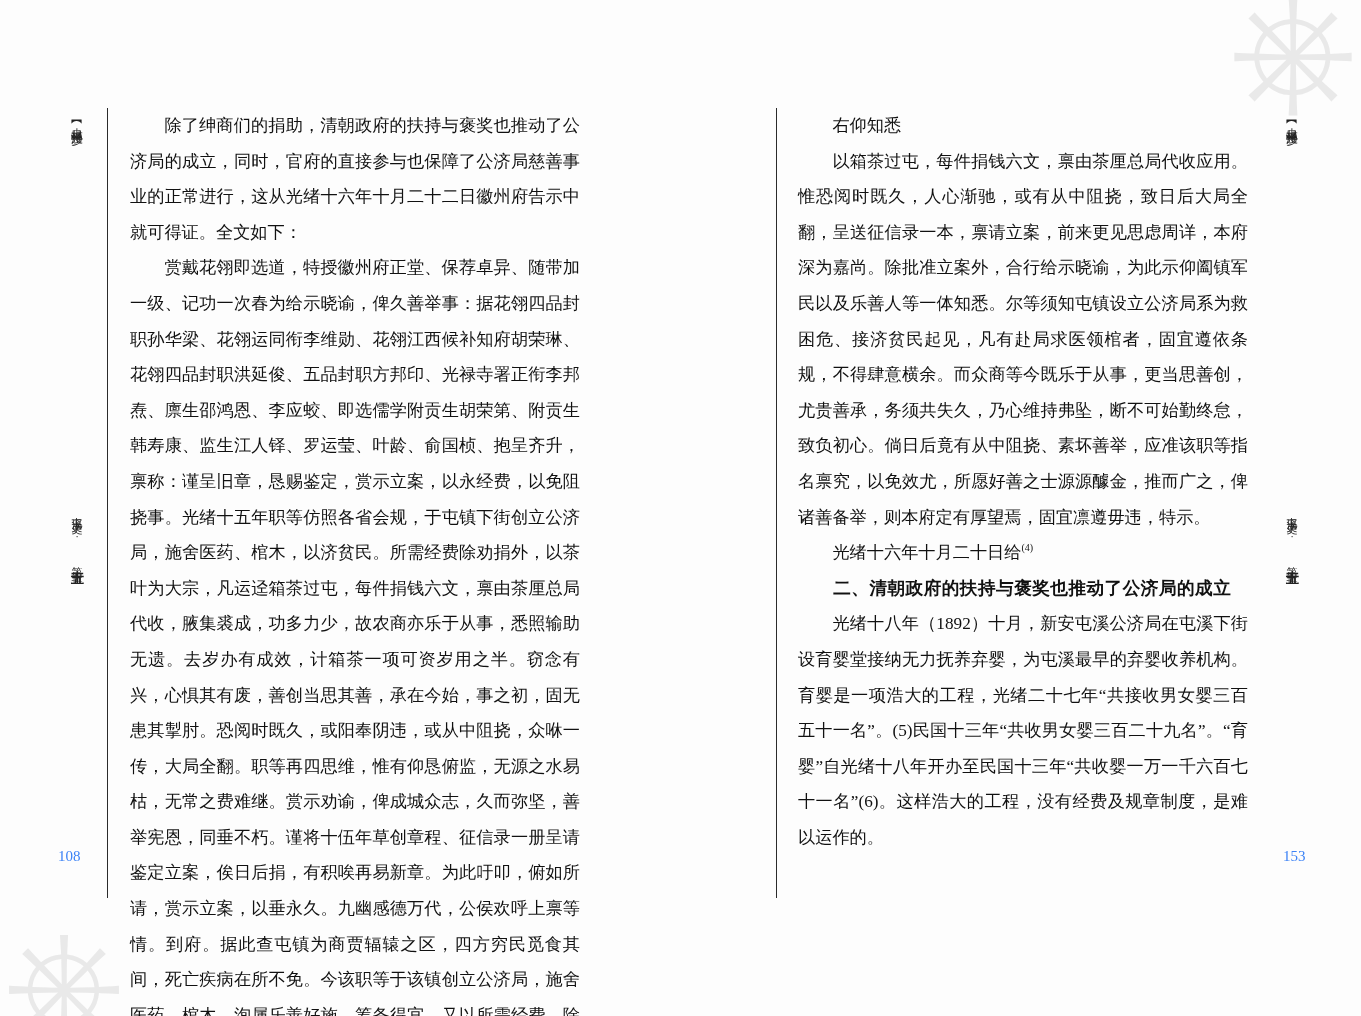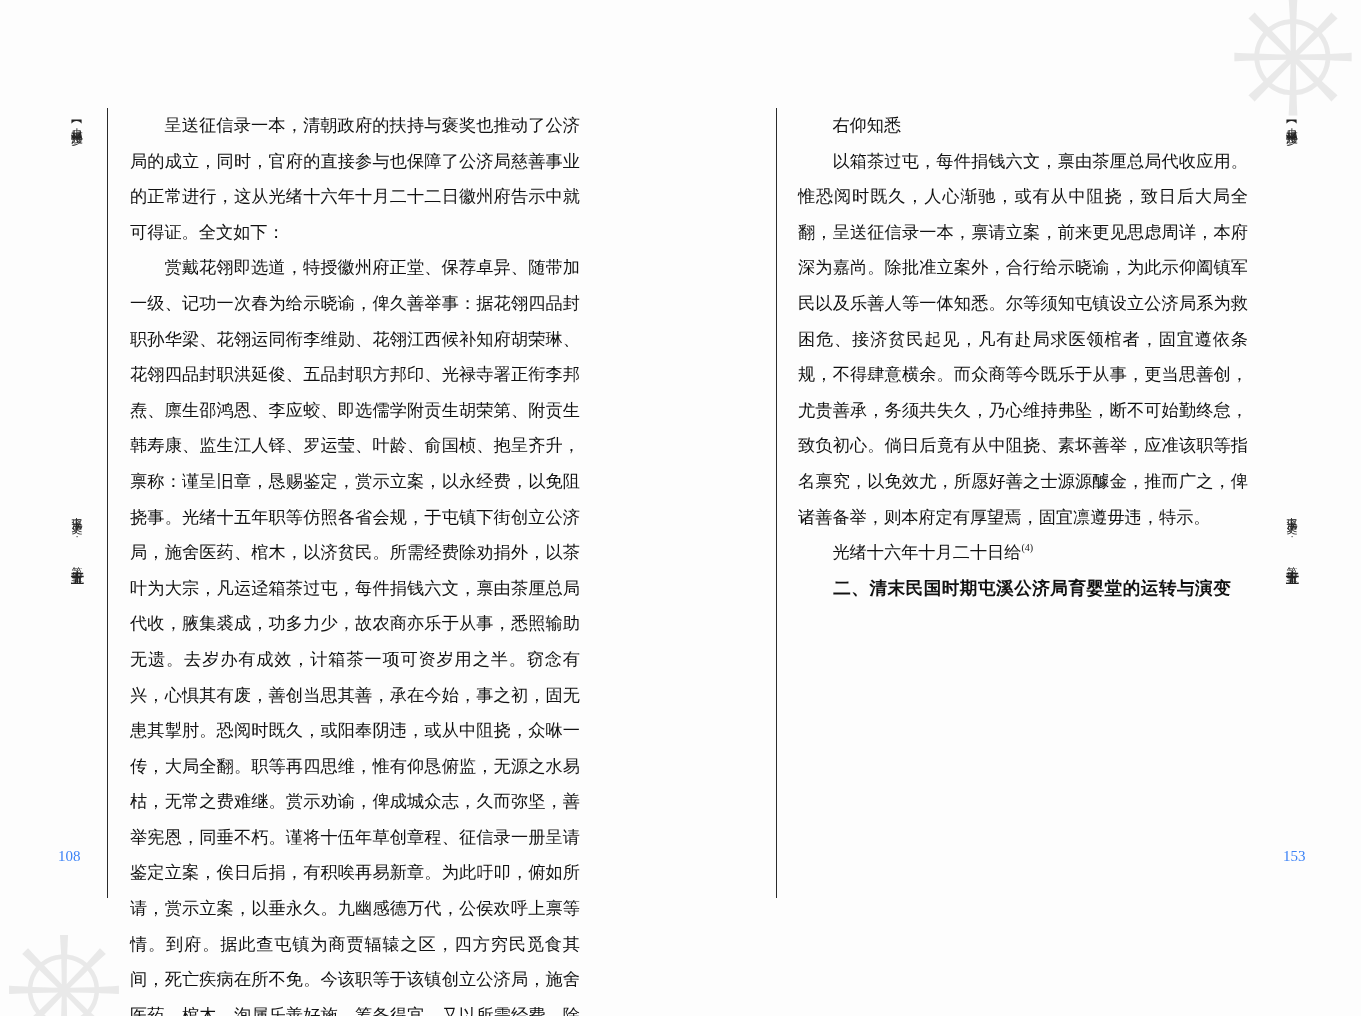--- a/index.html
+++ b/index.html
@@ -119,24 +119,25 @@
   <div class="vlabel book-l">【史林漫步】</div>
   <div class="vlabel series-l"><span>屯溪文史 · 第</span><span class="bold">十五</span><span>辑</span></div>
 
   <div class="vlabel book-r">【史林漫步】</div>
   <div class="vlabel series-r"><span>屯溪文史 · 第</span><span class="bold">十五</span><span>辑</span></div>
 
   <div class="pagenum left">108</div>
   <div class="pagenum right">153</div>
 
   <div class="col left">
-    <p>呈送征信录一本，清朝政府的扶持与褒奖也推动了公济局的成立，同时，官府的直接参与也保障了公济局慈善事业的正常进行，这从光绪十六年十月二十二日徽州府告示中就可得证。全文如下：</p>
+    <p>除了绅商们的捐助，清朝政府的扶持与褒奖也推动了公济局的成立，同时，官府的直接参与也保障了公济局慈善事业的正常进行，这从光绪十六年十月二十二日徽州府告示中就可得证。全文如下：</p>
     <p>赏戴花翎即选道，特授徽州府正堂、保荐卓异、随带加一级、记功一次春为给示晓谕，俾久善举事：据花翎四品封职孙华梁、花翎运同衔李维勋、花翎江西候补知府胡荣琳、花翎四品封职洪延俊、五品封职方邦印、光禄寺署正衔李邦焘、廪生邵鸿恩、李应蛟、即选儒学附贡生胡荣第、附贡生韩寿康、监生江人铎、罗运莹、叶龄、俞国桢、抱呈齐升，禀称：谨呈旧章，恳赐鉴定，赏示立案，以永经费，以免阻挠事。光绪十五年职等仿照各省会规，于屯镇下街创立公济局，施舍医药、棺木，以济贫民。所需经费除劝捐外，以茶叶为大宗，凡运迳箱茶过屯，每件捐钱六文，禀由茶厘总局代收，腋集裘成，功多力少，故农商亦乐于从事，悉照输助无遗。去岁办有成效，计箱茶一项可资岁用之半。窃念有兴，心惧其有废，善创当思其善，承在今始，事之初，固无患其掣肘。恐阅时既久，或阳奉阴违，或从中阻挠，众咻一传，大局全翻。职等再四思维，惟有仰恳俯监，无源之水易枯，无常之费难继。赏示劝谕，俾成城众志，久而弥坚，善举宪恩，同垂不朽。谨将十伍年草创章程、征信录一册呈请鉴定立案，俟日后捐，有积唉再易新章。为此吁叩，俯如所请，赏示立案，以垂永久。九幽感德万代，公侯欢呼上禀等情。到府。据此查屯镇为商贾辐辕之区，四方穷民觅食其间，死亡疾病在所不免。今该职等于该镇创立公济局，施舍医药、棺木，洵属乐善好施，筹备得宜。又以所需经费，除劝捐外，</p>
   </div>
 
   <div class="col right">
     <p>右仰知悉</p>
     <p>以箱茶过屯，每件捐钱六文，禀由茶厘总局代收应用。惟恐阅时既久，人心渐驰，或有从中阻挠，致日后大局全翻，呈送征信录一本，禀请立案，前来更见思虑周详，本府深为嘉尚。除批准立案外，合行给示晓谕，为此示仰阖镇军民以及乐善人等一体知悉。尔等须知屯镇设立公济局系为救困危、接济贫民起见，凡有赴局求医领棺者，固宜遵依条规，不得肆意横余。而众商等今既乐于从事，更当思善创，尤贵善承，务须共失久，乃心维持弗坠，断不可始勤终怠，致负初心。倘日后竟有从中阻挠、素坏善举，应准该职等指名禀究，以免效尤，所愿好善之士源源醵金，推而广之，俾诸善备举，则本府定有厚望焉，固宜凛遵毋违，特示。</p>
     <p class="signline"><span>光绪十六年十月二十日给</span><sup>(4)</sup></p>
-    <p class="heading">二、清末民国时期屯溪公济局育婴堂的运转与演变</p>
+    <p class="heading">二、清朝政府的扶持与褒奖也推动了公济局的成立</p>
+    <p>光绪十八年（1892）十月，新安屯溪公济局在屯溪下街设育婴堂接纳无力抚养弃婴，为屯溪最早的弃婴收养机构。育婴是一项浩大的工程，光绪二十七年“共接收男女婴三百五十一名”。(5)民国十三年“共收男女婴三百二十九名”。“育婴”自光绪十八年开办至民国十三年“共收婴一万一千六百七十一名”(6)。这样浩大的工程，没有经费及规章制度，是难以运作的。</p>
   </div>
 
 </div>
 
 </body></html>

